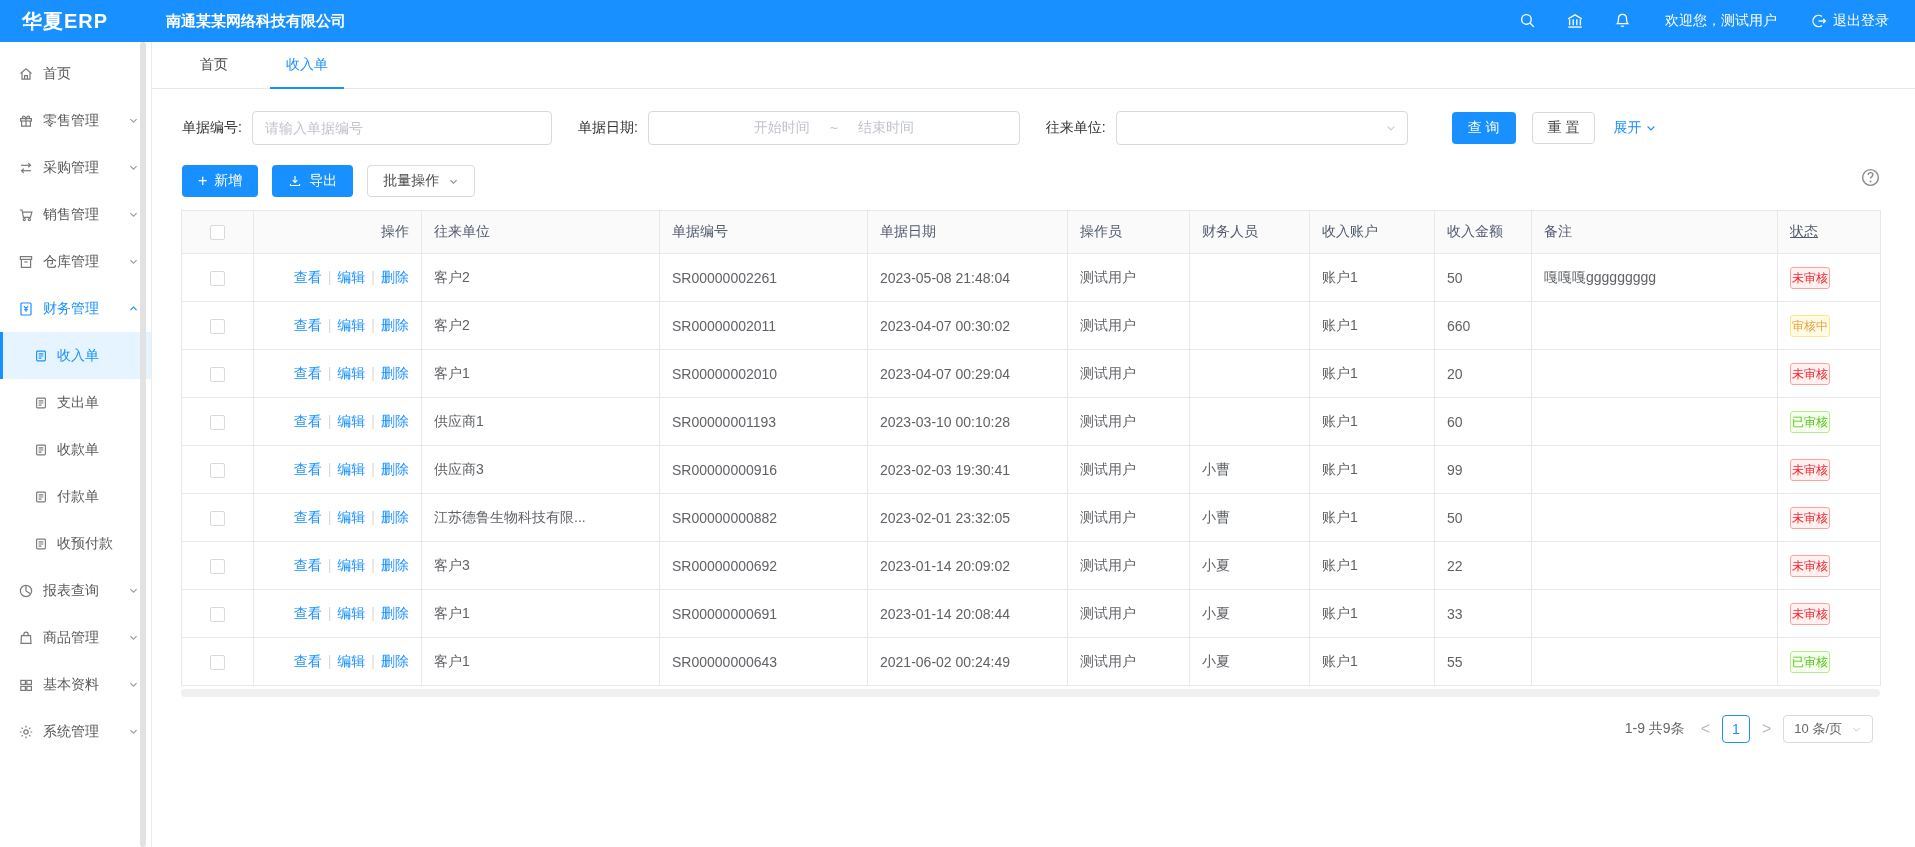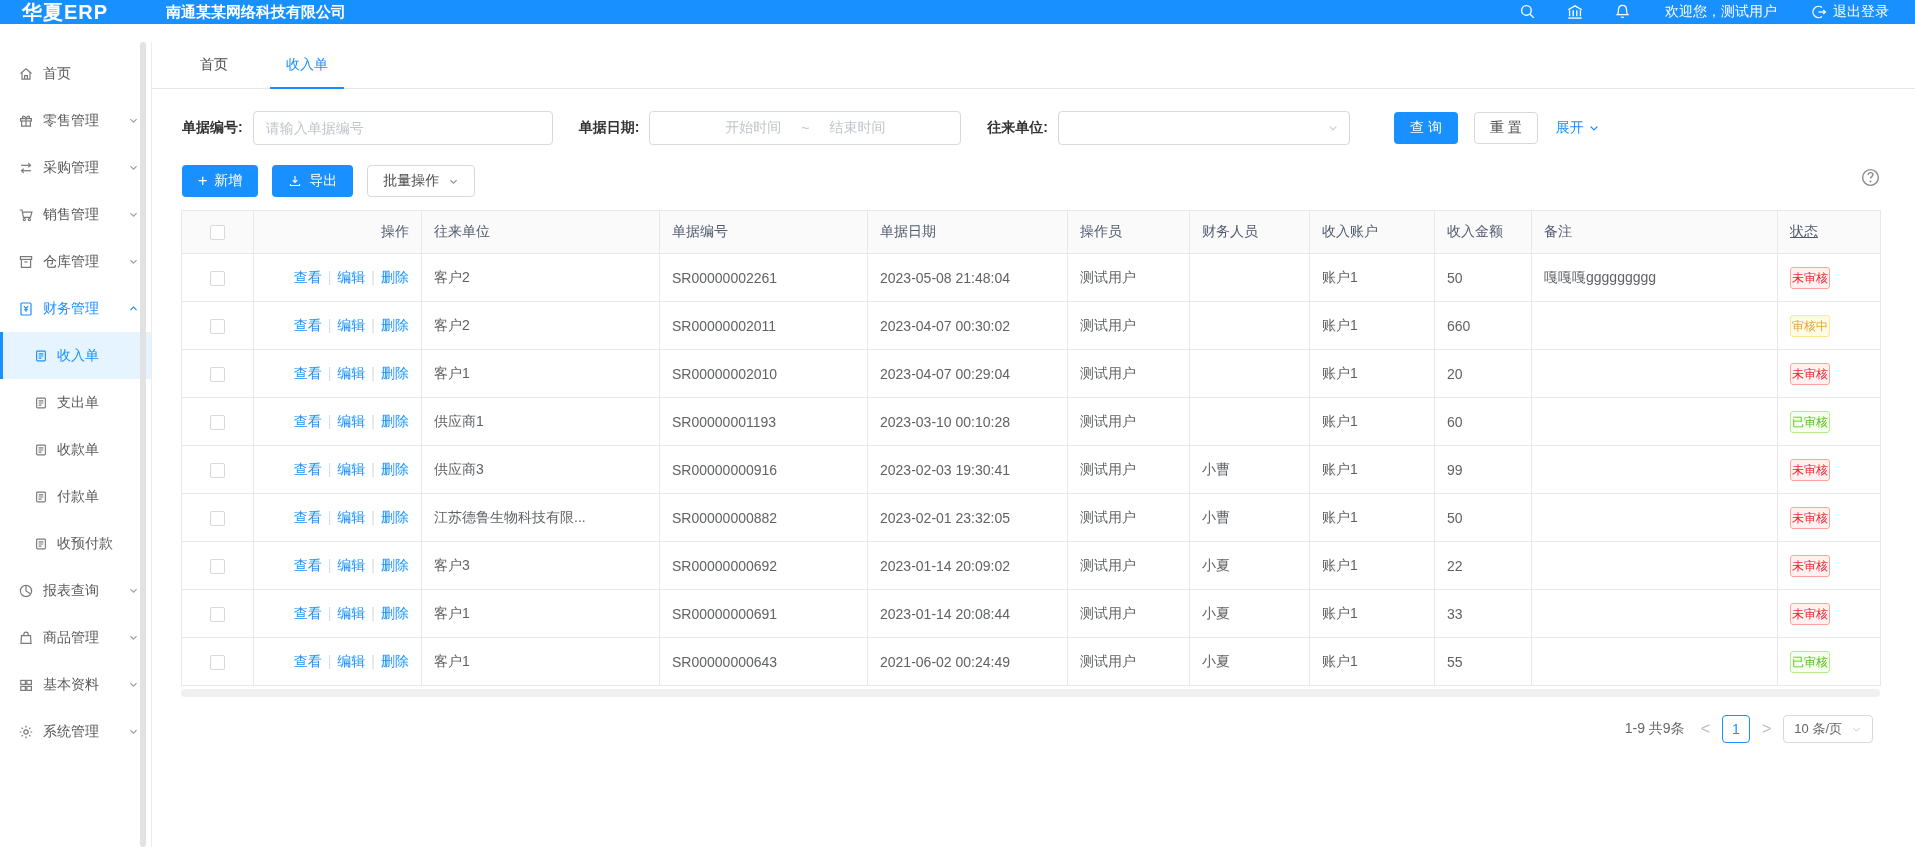--- a/index.html
+++ b/index.html
@@ -5,21 +5,21 @@
   * { margin:0; padding:0; box-sizing:border-box; }
   html,body { width:1915px; height:847px; }
   body {
     font-family:"Liberation Sans","DejaVu Sans",sans-serif;
     background:#fff; color:#333; overflow:hidden; position:relative;
   }
   svg { display:block; }
 
   
   .header {
-    position:absolute; top:0; left:0; right:0; height:24px;
+    position:absolute; top:0; left:0; right:0; height:42px;
     background:#1890ff; display:flex; align-items:center; color:#fff; z-index:10;
   }
   .logo { width:152px; padding-left:22px; font-size:20px; font-weight:bold; letter-spacing:1px; cursor:pointer; }
   .company { font-size:15px; font-weight:bold; margin-left:14px; }
   .header-right { margin-left:auto; display:flex; align-items:flex-start; padding-right:26px; }
   .hicon { margin-left:30px; cursor:pointer; display:flex; align-items:center; }
   .welcome { margin-left:34px; font-size:14px; }
   .logout { margin-left:34px; font-size:14px; display:flex; align-items:center; gap:6px; cursor:pointer; }
 
   
@@ -45,24 +45,24 @@
   .main { position:absolute; left:152px; top:42px; right:0; bottom:0; background:#fff; overflow:hidden; }
 
   .tabbar { height:47px; border-bottom:1px solid #e8e8e8; display:flex; align-items:stretch; padding-left:32px; }
   .tab { padding:0 16px; display:flex; align-items:center; font-size:14px; color:#4a4a4a; margin-right:26px; position:relative; cursor:pointer; }
   .tab.active { color:#1890ff; }
   .tab.active::after { content:""; position:absolute; left:0; right:0; bottom:-1px; height:2px; background:#1890ff; }
 
   
   .filterbar { display:flex; align-items:center; padding:22px 0 20px 30px; font-size:14px; color:#333; }
   .f-group { display:flex; align-items:center; margin-right:26px; }
-  .f-label { margin-right:10px; white-space:nowrap;font-weight:bold; }
+  .f-label { margin-right:10px; white-space:nowrap; }
   .f-input { width:300px; height:34px; border:1px solid #d9d9d9; border-radius:4px; padding:0 12px; font-size:14px; color:#333; outline:none; background:#fff; }
   .f-input::placeholder { color:#c0c4cc; }
-  .date-range { width:312px; height:34px; border:1px solid #d9d9d9; border-radius:4px; display:flex; align-items:center; justify-content:center; gap:20px; color:#c0c4cc; font-size:14px; background:#fff; cursor:pointer; }
+  .date-range { width:372px; height:34px; border:1px solid #d9d9d9; border-radius:4px; display:flex; align-items:center; justify-content:center; gap:20px; color:#c0c4cc; font-size:14px; background:#fff; cursor:pointer; }
   .select { width:292px; height:34px; border:1px solid #d9d9d9; border-radius:4px; display:flex; align-items:center; justify-content:flex-end; padding:0 10px; background:#fff; cursor:pointer; }
   .select .chev { color:#c0c4cc; }
   .btn { height:32px; border-radius:4px; font-size:14px; display:inline-flex; align-items:center; justify-content:center; padding:0 15px; cursor:pointer; border:1px solid transparent; white-space:nowrap; }
   .btn-primary { background:#1890ff; color:#fff; }
   .btn-default { background:#fff; border-color:#d9d9d9; color:#4a4a4a; }
   .btn-search { margin-left:18px; }
   .btn-reset { margin-left:16px; }
   .link-expand { color:#1890ff; margin-left:18px; display:flex; align-items:center; gap:4px; cursor:pointer; font-size:14px; }
 
   

